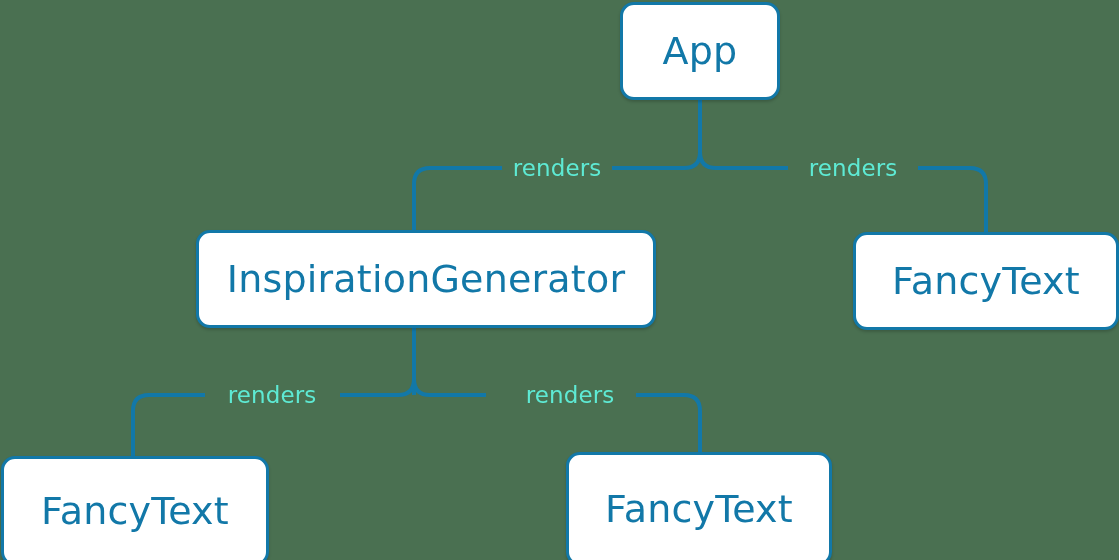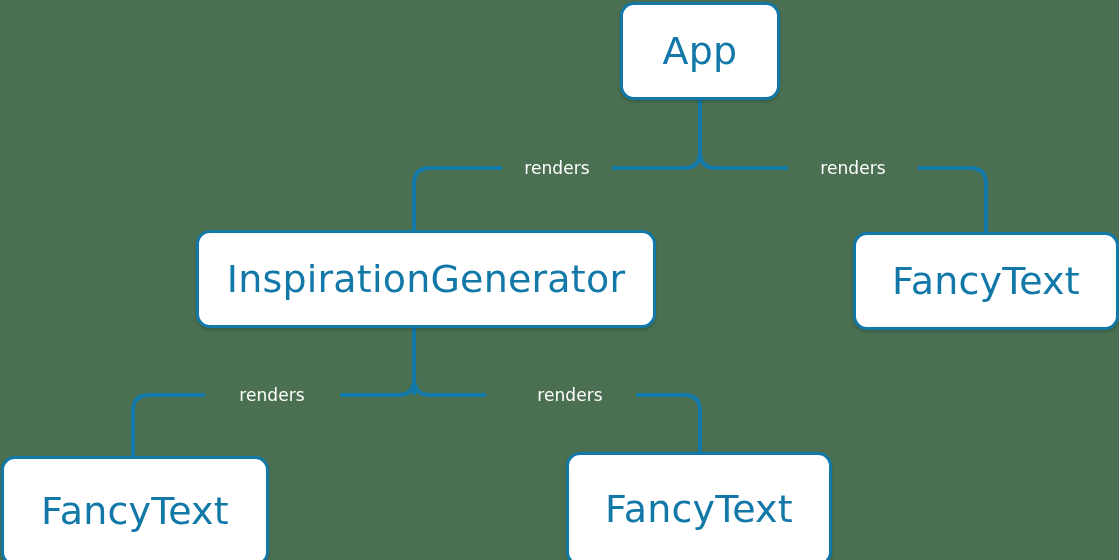--- a/index.html
+++ b/index.html
@@ -39,22 +39,22 @@
   .node-label {
     color: #1278a8;
     font-size: 38px;
     font-weight: 400;
     line-height: 1;
     letter-spacing: 0.2px;
     white-space: nowrap;
   }
   .edge-label {
     position: absolute;
-    color: #ffffff;
-    font-size: 17px;
+    color: #5eead4;
+    font-size: 23px;
     line-height: 1;
     white-space: nowrap;
     transform: translate(-50%, -50%);
     letter-spacing: 0.1px;
   }
 </style>
 </head>
 <body>
 
 <div id="diagram">

